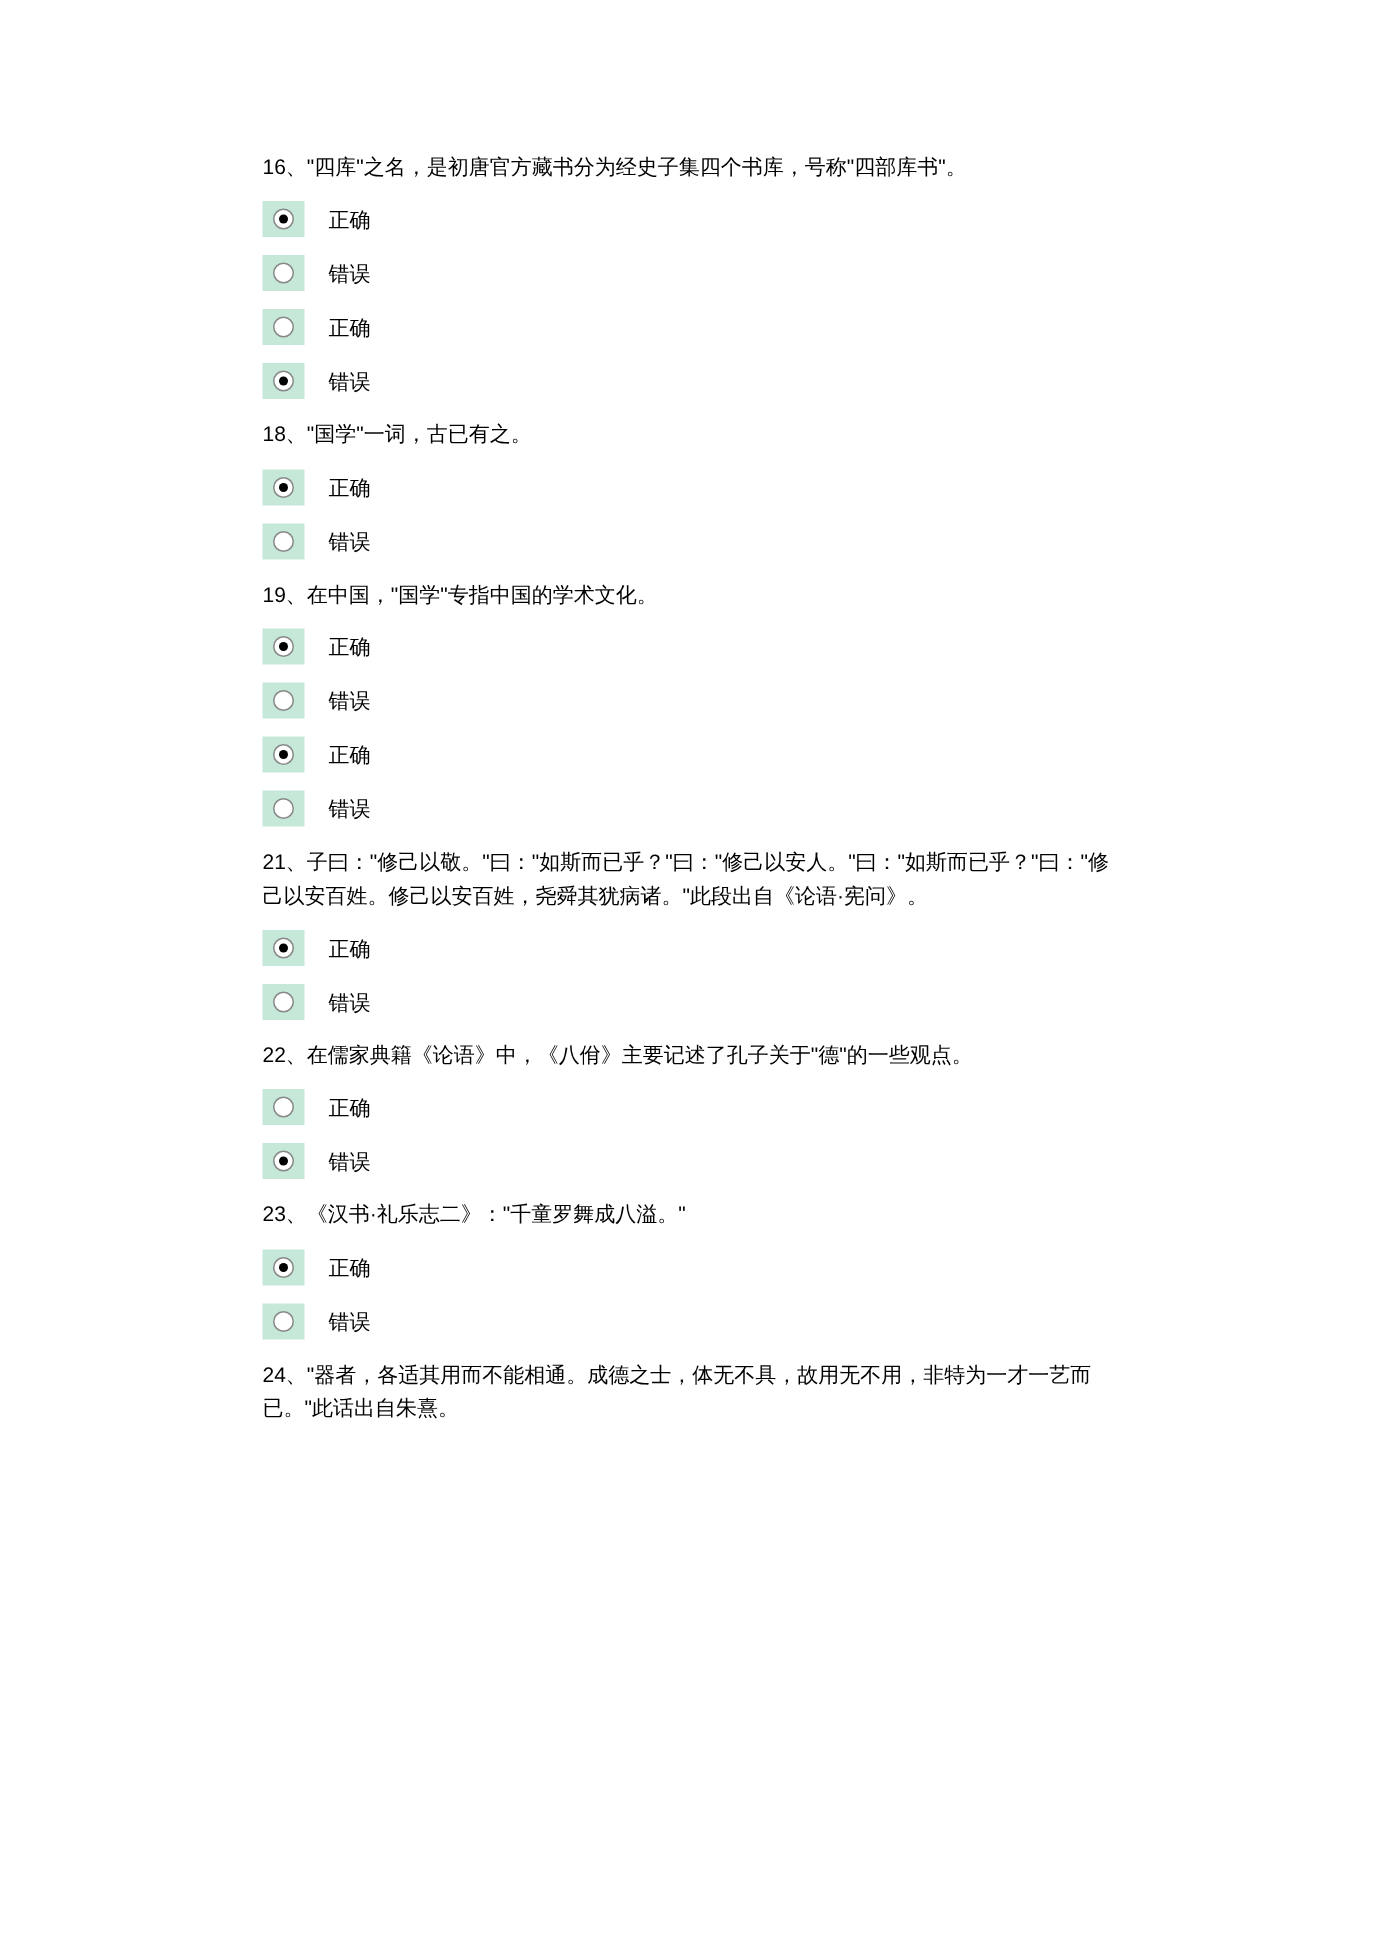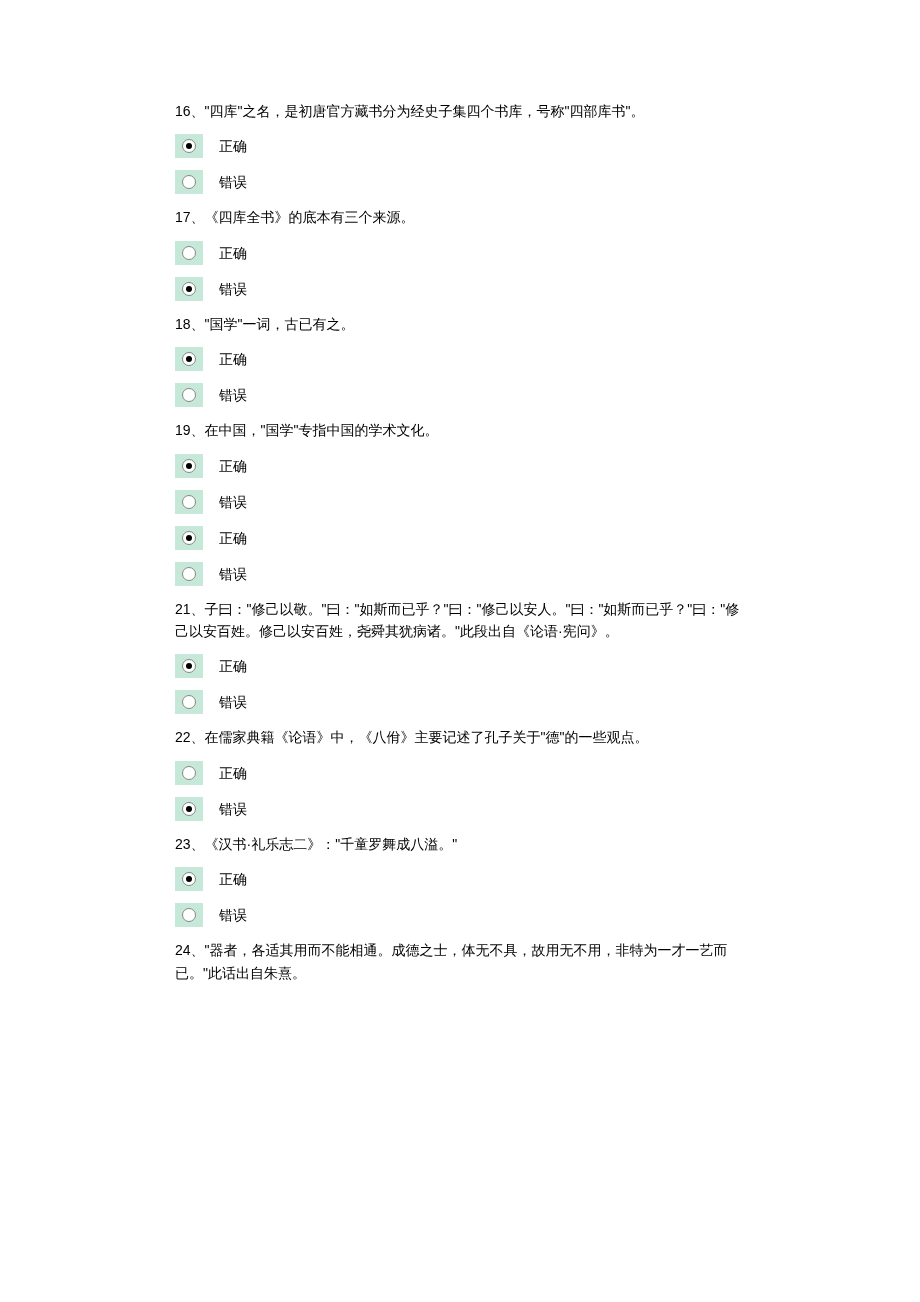--- a/index.html
+++ b/index.html
@@ -65,21 +65,20 @@
         </div>
       </div>
       <span class="option-label">正确</span>
     </div>
     <div class="option-row">
       <div class="radio-box">
         <div class="radio-outer"></div>
       </div>
       <span class="option-label">错误</span>
     </div>
-    <p class="question-text">17、《四库全书》的底本有三个来源。</p>
     <div class="option-row">
       <div class="radio-box">
         <div class="radio-outer"></div>
       </div>
       <span class="option-label">正确</span>
     </div>
     <div class="option-row">
       <div class="radio-box">
         <div class="radio-outer">
           <div class="radio-inner"></div>

